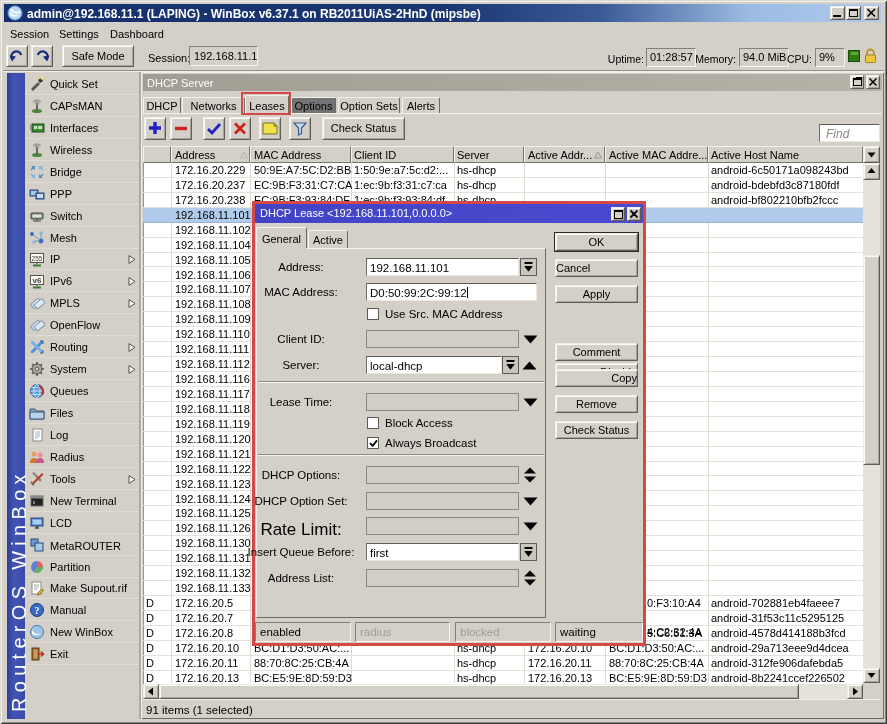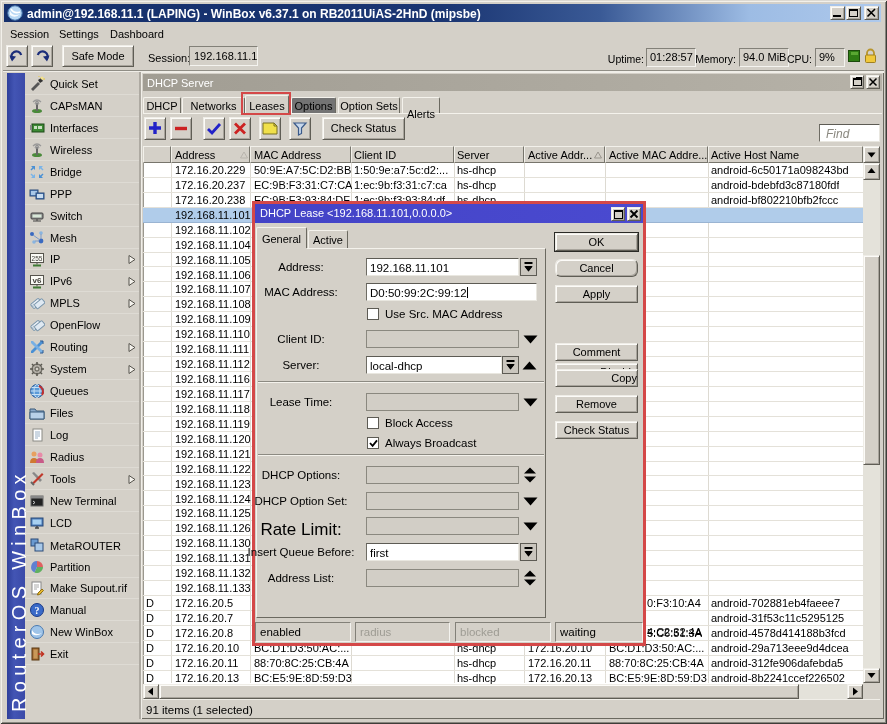--- a/index.html
+++ b/index.html
@@ -332,21 +332,21 @@
     <svg width="12" height="12" viewBox="0 0 12 12">
       <path d="M2.5 2.5 L9.5 9.5 M9.5 2.5 L2.5 9.5" stroke="#000" stroke-width="1.5"></path>
     </svg>
   </div>
 <div class="a" style="left:143px;top:113px;width:739px;height:1px;background:#f4f2ec"></div>
 <div class="a" style="left:143px;top:97px;width:38px;height:16px;background:#d4d0c8;border:1px solid;border-color:#f4f2ec #6b6960 #d4d0c8 #f4f2ec;border-bottom:none;border-radius:2px 2px 0 0;font-size:11px;text-align:center;white-space:nowrap;padding-top:2px">DHCP</div>
 <div class="a" style="left:182px;top:97px;width:63px;height:16px;background:#d4d0c8;border:1px solid;border-color:#f4f2ec #6b6960 #d4d0c8 #f4f2ec;border-bottom:none;border-radius:2px 2px 0 0;font-size:11px;text-align:center;white-space:nowrap;padding-top:2px">Networks</div>
 <div class="a" style="left:245px;top:95px;width:44px;height:19px;background:#d4d0c8;border:1px solid;border-color:#f4f2ec #6b6960 #d4d0c8 #f4f2ec;border-bottom:none;border-radius:2px 2px 0 0;font-size:11px;text-align:center;white-space:nowrap;padding-top:4px">Leases</div>
 <div class="a" style="left:291px;top:97px;width:45px;height:16px;background:#737373;border:1px solid;border-color:#f4f2ec #6b6960 #d4d0c8 #f4f2ec;border-bottom:none;border-radius:2px 2px 0 0;font-size:11px;text-align:center;white-space:nowrap;padding-top:2px">Options</div>
 <div class="a" style="left:338px;top:97px;width:62px;height:16px;background:#d4d0c8;border:1px solid;border-color:#f4f2ec #6b6960 #d4d0c8 #f4f2ec;border-bottom:none;border-radius:2px 2px 0 0;font-size:11px;text-align:center;white-space:nowrap;padding-top:2px">Option Sets</div>
-<div class="a" style="left:402px;top:97px;width:38px;height:16px;background:#d4d0c8;border:1px solid;border-color:#f4f2ec #6b6960 #d4d0c8 #f4f2ec;border-bottom:none;border-radius:2px 2px 0 0;font-size:11px;text-align:center;white-space:nowrap;padding-top:10px">Alerts</div>
+<div class="a" style="left:402px;top:97px;width:38px;height:16px;background:#d4d0c8;border:1px solid;border-color:#f4f2ec #6b6960 #d4d0c8 #f4f2ec;border-bottom:none;border-radius:2px 2px 0 0;font-size:11px;text-align:center;white-space:nowrap;padding-top:2px">Alerts</div>
 <div class="a" style="left:241px;top:92px;width:50px;height:23px;border:2px solid #d44848"></div>
 <div class="a btn" style="left:144px;top:117px;width:22px;height:23px">
     <svg width="20" height="21" viewBox="0 0 20 21">
       <path d="M10 4 v12 M4 10 h12" stroke="#2222c8" stroke-width="3.4"></path>
     </svg>
   </div>
 <div class="a btn" style="left:170px;top:117px;width:22px;height:23px">
     <svg width="20" height="21" viewBox="0 0 20 21">
       <path d="M4 10.5 h12" stroke="#cc2222" stroke-width="3.4"></path>
     </svg>
@@ -677,21 +677,21 @@
       <path d="M7.5 12.5 L11.5 7.5 H3.5Z" fill="#000"></path>
     </svg>
   </div>
 <div class="a lbl" style="left:242px;top:572px;width:118px;white-space:nowrap;font-size:11.5px">Address List:</div>
 <div class="a ind" style="left:366px;top:569px;width:153px;height:18px"></div>
 <svg class="a" style="left:523px;top:570px" width="14" height="16" viewBox="0 0 14 16">
     <path d="M7 0.5 L13 6.5 H1Z" fill="#000"></path>
     <path d="M7 15.5 L13 9.5 H1Z" fill="#000"></path>
   </svg>
 <div class="a btn" style="left:555px;top:233px;width:83px;height:18px;font-size:11px;text-align:center;line-height:16px;box-shadow:0 0 0 1px #2a2a26, inset 1px 1px 0 #fcfbf8, inset -1px -1px 0 #a8a49c;">OK</div>
-<div class="a btn" style="left:555px;top:259px;width:83px;height:18px;font-size:11px;text-align:center;line-height:16px;border-radius:6px;">Cancel</div>
+<div class="a btn" style="left:555px;top:259px;width:83px;height:18px;font-size:11px;line-height:16px;">Cancel</div>
 <div class="a btn" style="left:555px;top:285px;width:83px;height:18px;font-size:11px;text-align:center;line-height:16px;">Apply</div>
 <div class="a btn" style="left:555px;top:317px;width:83px;height:18px;font-size:11px;text-align:right;line-height:16px;margin-top:46px;">Disable</div>
 <div class="a btn" style="left:555px;top:343px;width:83px;height:18px;font-size:11px;text-align:center;line-height:16px;">Comment</div>
 <div class="a btn" style="left:555px;top:369px;width:83px;height:18px;font-size:11px;text-align:right;line-height:16px;">Copy</div>
 <div class="a btn" style="left:555px;top:395px;width:83px;height:18px;font-size:11px;text-align:center;line-height:16px;">Remove</div>
 <div class="a btn" style="left:555px;top:421px;width:83px;height:18px;font-size:11px;text-align:center;line-height:16px;">Check Status</div>
 <div class="a sunk" style="left:255px;top:622px;width:96px;height:20px;font-size:11.5px;color:#000;padding:3px 0 0 4px;background:#d4d0c8">enabled</div>
 <div class="a sunk" style="left:355px;top:622px;width:95px;height:20px;font-size:11.5px;color:#9e9c94;padding:3px 0 0 4px;background:#d4d0c8">radius</div>
 <div class="a sunk" style="left:455px;top:622px;width:96px;height:20px;font-size:11.5px;color:#9e9c94;padding:3px 0 0 4px;background:#d4d0c8">blocked</div>
 <div class="a sunk" style="left:555px;top:622px;width:88px;height:20px;font-size:11.5px;color:#000;padding:3px 0 0 4px;background:#d4d0c8">waiting</div>

